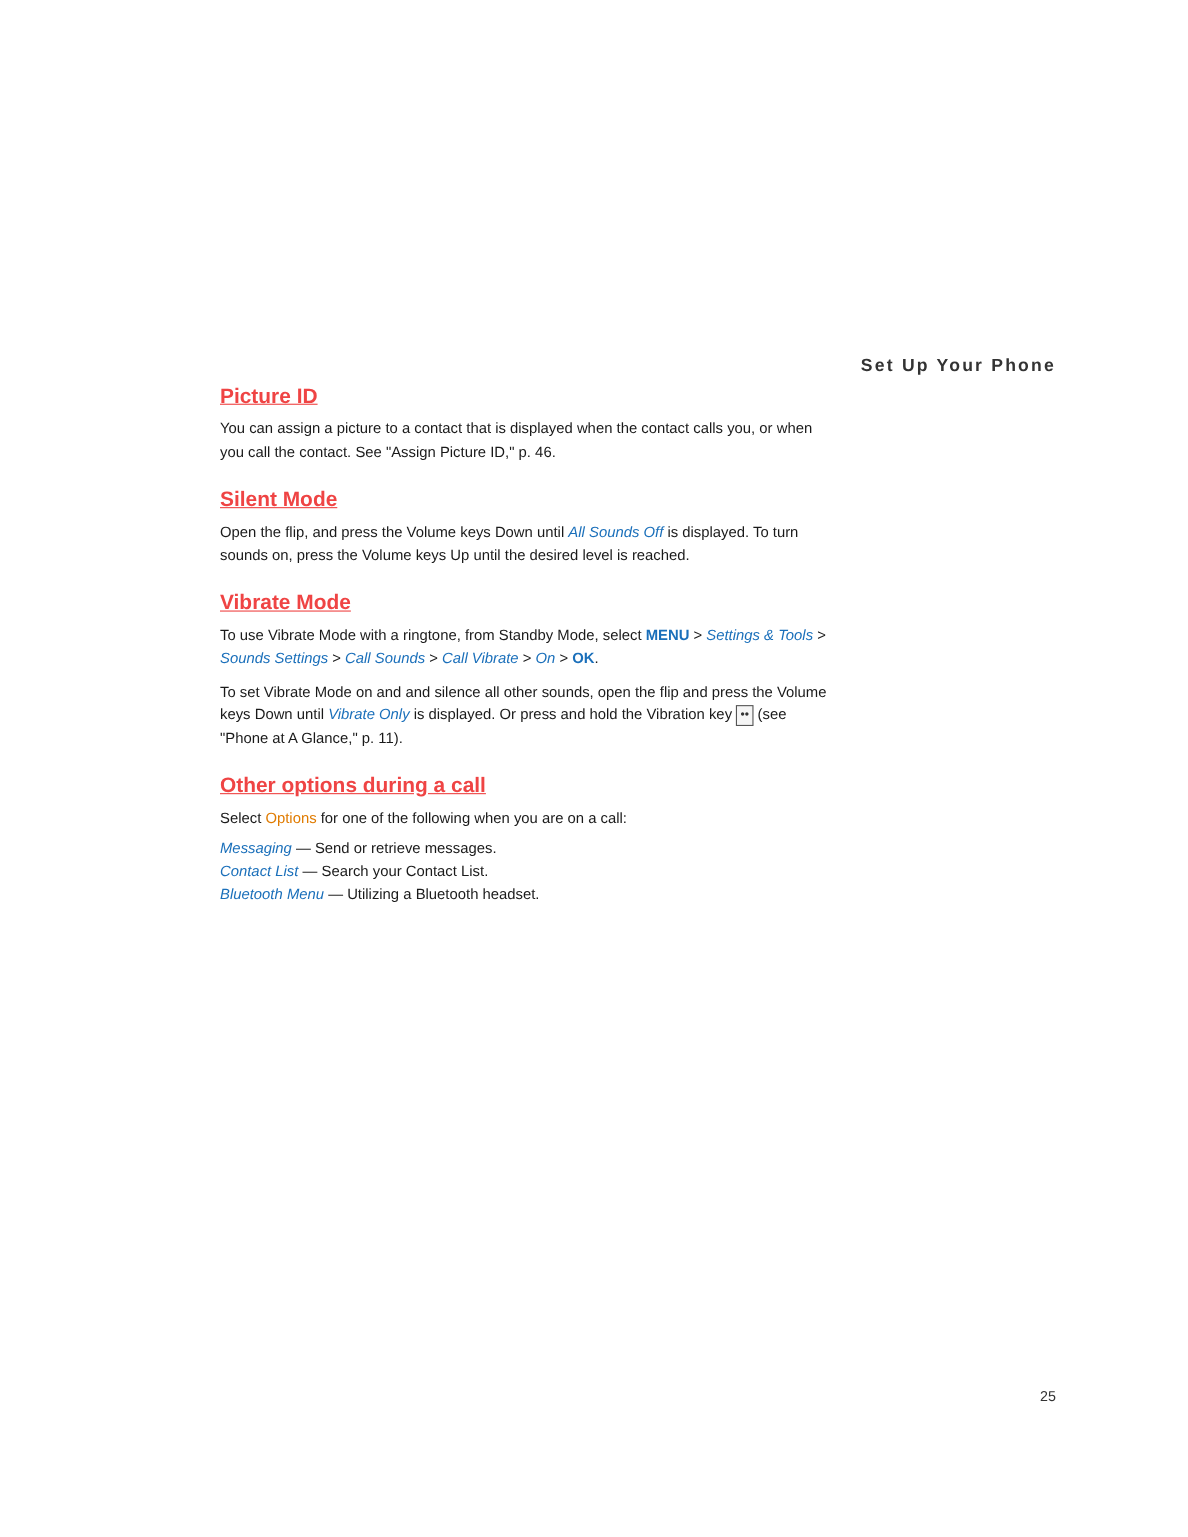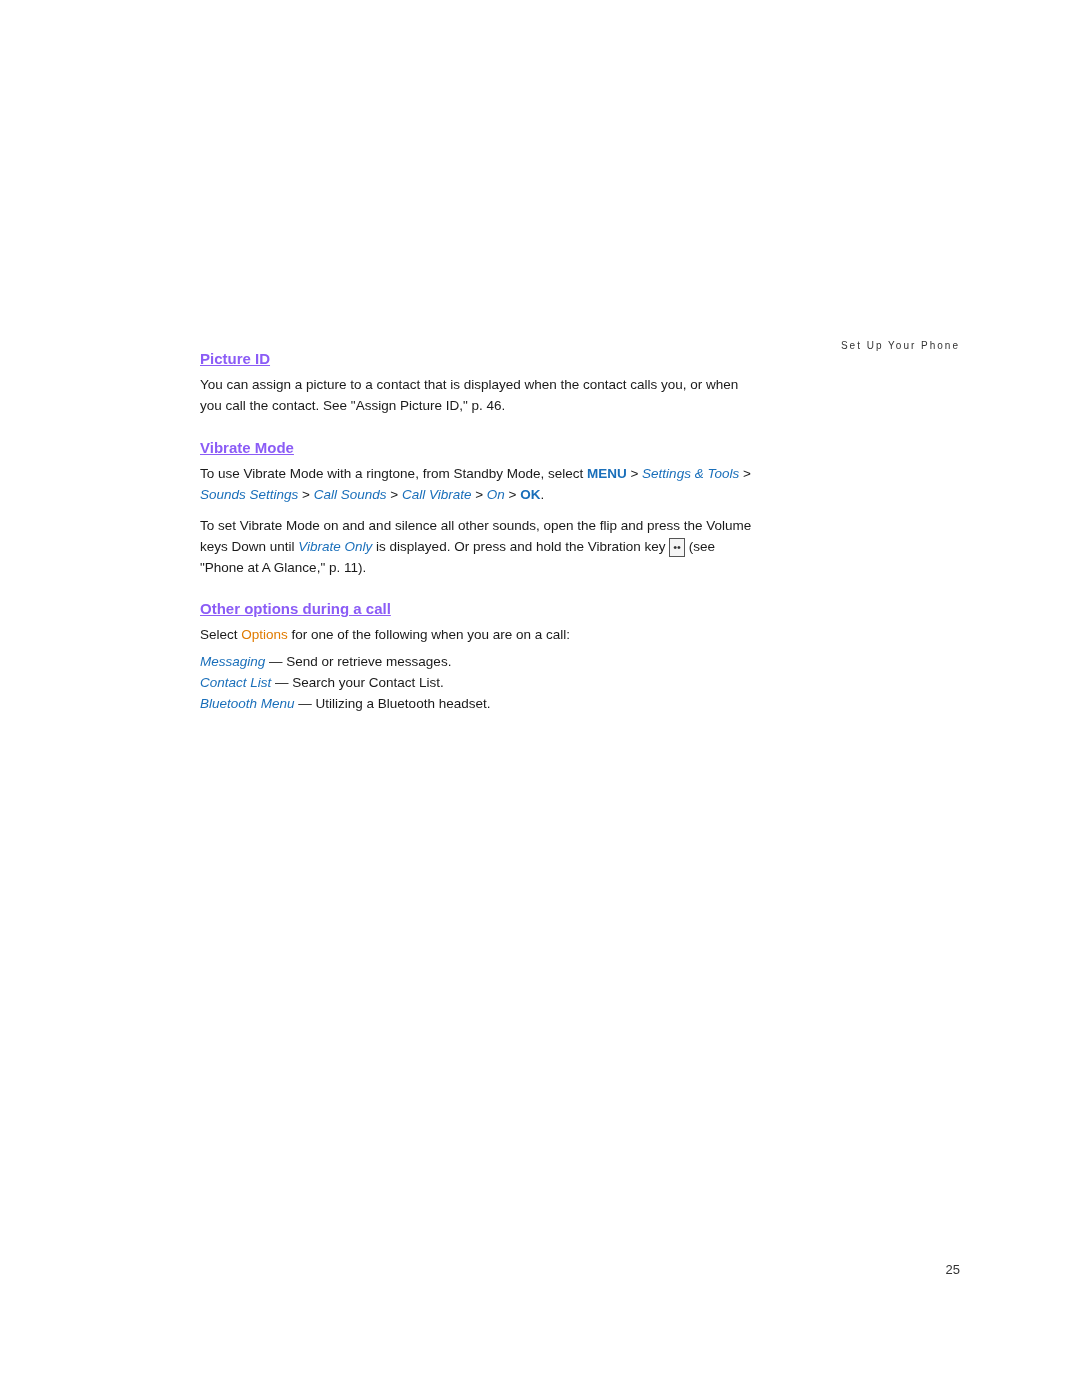--- a/index.html
+++ b/index.html
@@ -21,47 +21,47 @@
     .page {
       width: 1080px;
       min-height: 1397px;
       background: #ffffff;
       position: relative;
       padding: 0;
     }
 
     .header-line {
       position: absolute;
-      top: 340px;
+      top: 324px;
       right: 120px;
-      font-size: 10px;
+      font-size: 16px;
       letter-spacing: 2px;
       color: #333;
       font-family: Arial, sans-serif;
-      font-weight: normal;
+      font-weight: bold;
     }
 
     .content-area {
       position: absolute;
       top: 350px;
       left: 200px;
       right: 120px;
       width: 560px;
     }
 
     .section {
       margin-bottom: 22px;
     }
 
     .section-title {
-      font-size: 15px;
+      font-size: 19px;
       font-weight: bold;
       text-decoration: underline;
       margin-bottom: 8px;
-      color: #8b5cf6;
+      color: #ef4444;
       font-family: Arial, sans-serif;
     }
 
     .section-body {
       font-size: 13.5px;
       line-height: 1.55;
       color: #1a1a1a;
       font-family: Arial, sans-serif;
     }
 
@@ -128,20 +128,26 @@
 
   <div class="content-area">
 
     <div class="section">
       <div class="section-title">Picture ID</div>
       <div class="section-body">
         You can assign a picture to a contact that is displayed when the contact calls you, or when you call the contact. See "Assign Picture ID," p. 46.
       </div>
     </div>
 
+    <div class="section">
+      <div class="section-title">Silent Mode</div>
+      <div class="section-body">
+        Open the flip, and press the Volume keys Down until <span class="link-blue-italic">All Sounds Off</span> is displayed. To turn sounds on, press the Volume keys Up until the desired level is reached.
+      </div>
+    </div>
 
     <div class="section vibrate-section-body">
       <div class="section-title">Vibrate Mode</div>
       <div class="section-body">
         <p>To use Vibrate Mode with a ringtone, from Standby Mode, select <span class="link-bold-blue">MENU</span> &gt; <span class="link-blue-italic">Settings &amp; Tools</span> &gt; <span class="link-blue-italic">Sounds Settings</span> &gt; <span class="link-blue-italic">Call Sounds</span> &gt; <span class="link-blue-italic">Call Vibrate</span> &gt; <span class="link-blue-italic">On</span> &gt; <span class="link-bold-blue">OK</span>.</p>
         <p>To set Vibrate Mode on and and silence all other sounds, open the flip and press the Volume keys Down until <span class="link-blue-italic">Vibrate Only</span> is displayed. Or press and hold the Vibration key <span class="kbd-box">••</span> (see "Phone at A Glance," p. 11).</p>
       </div>
     </div>
 
     <div class="section">

